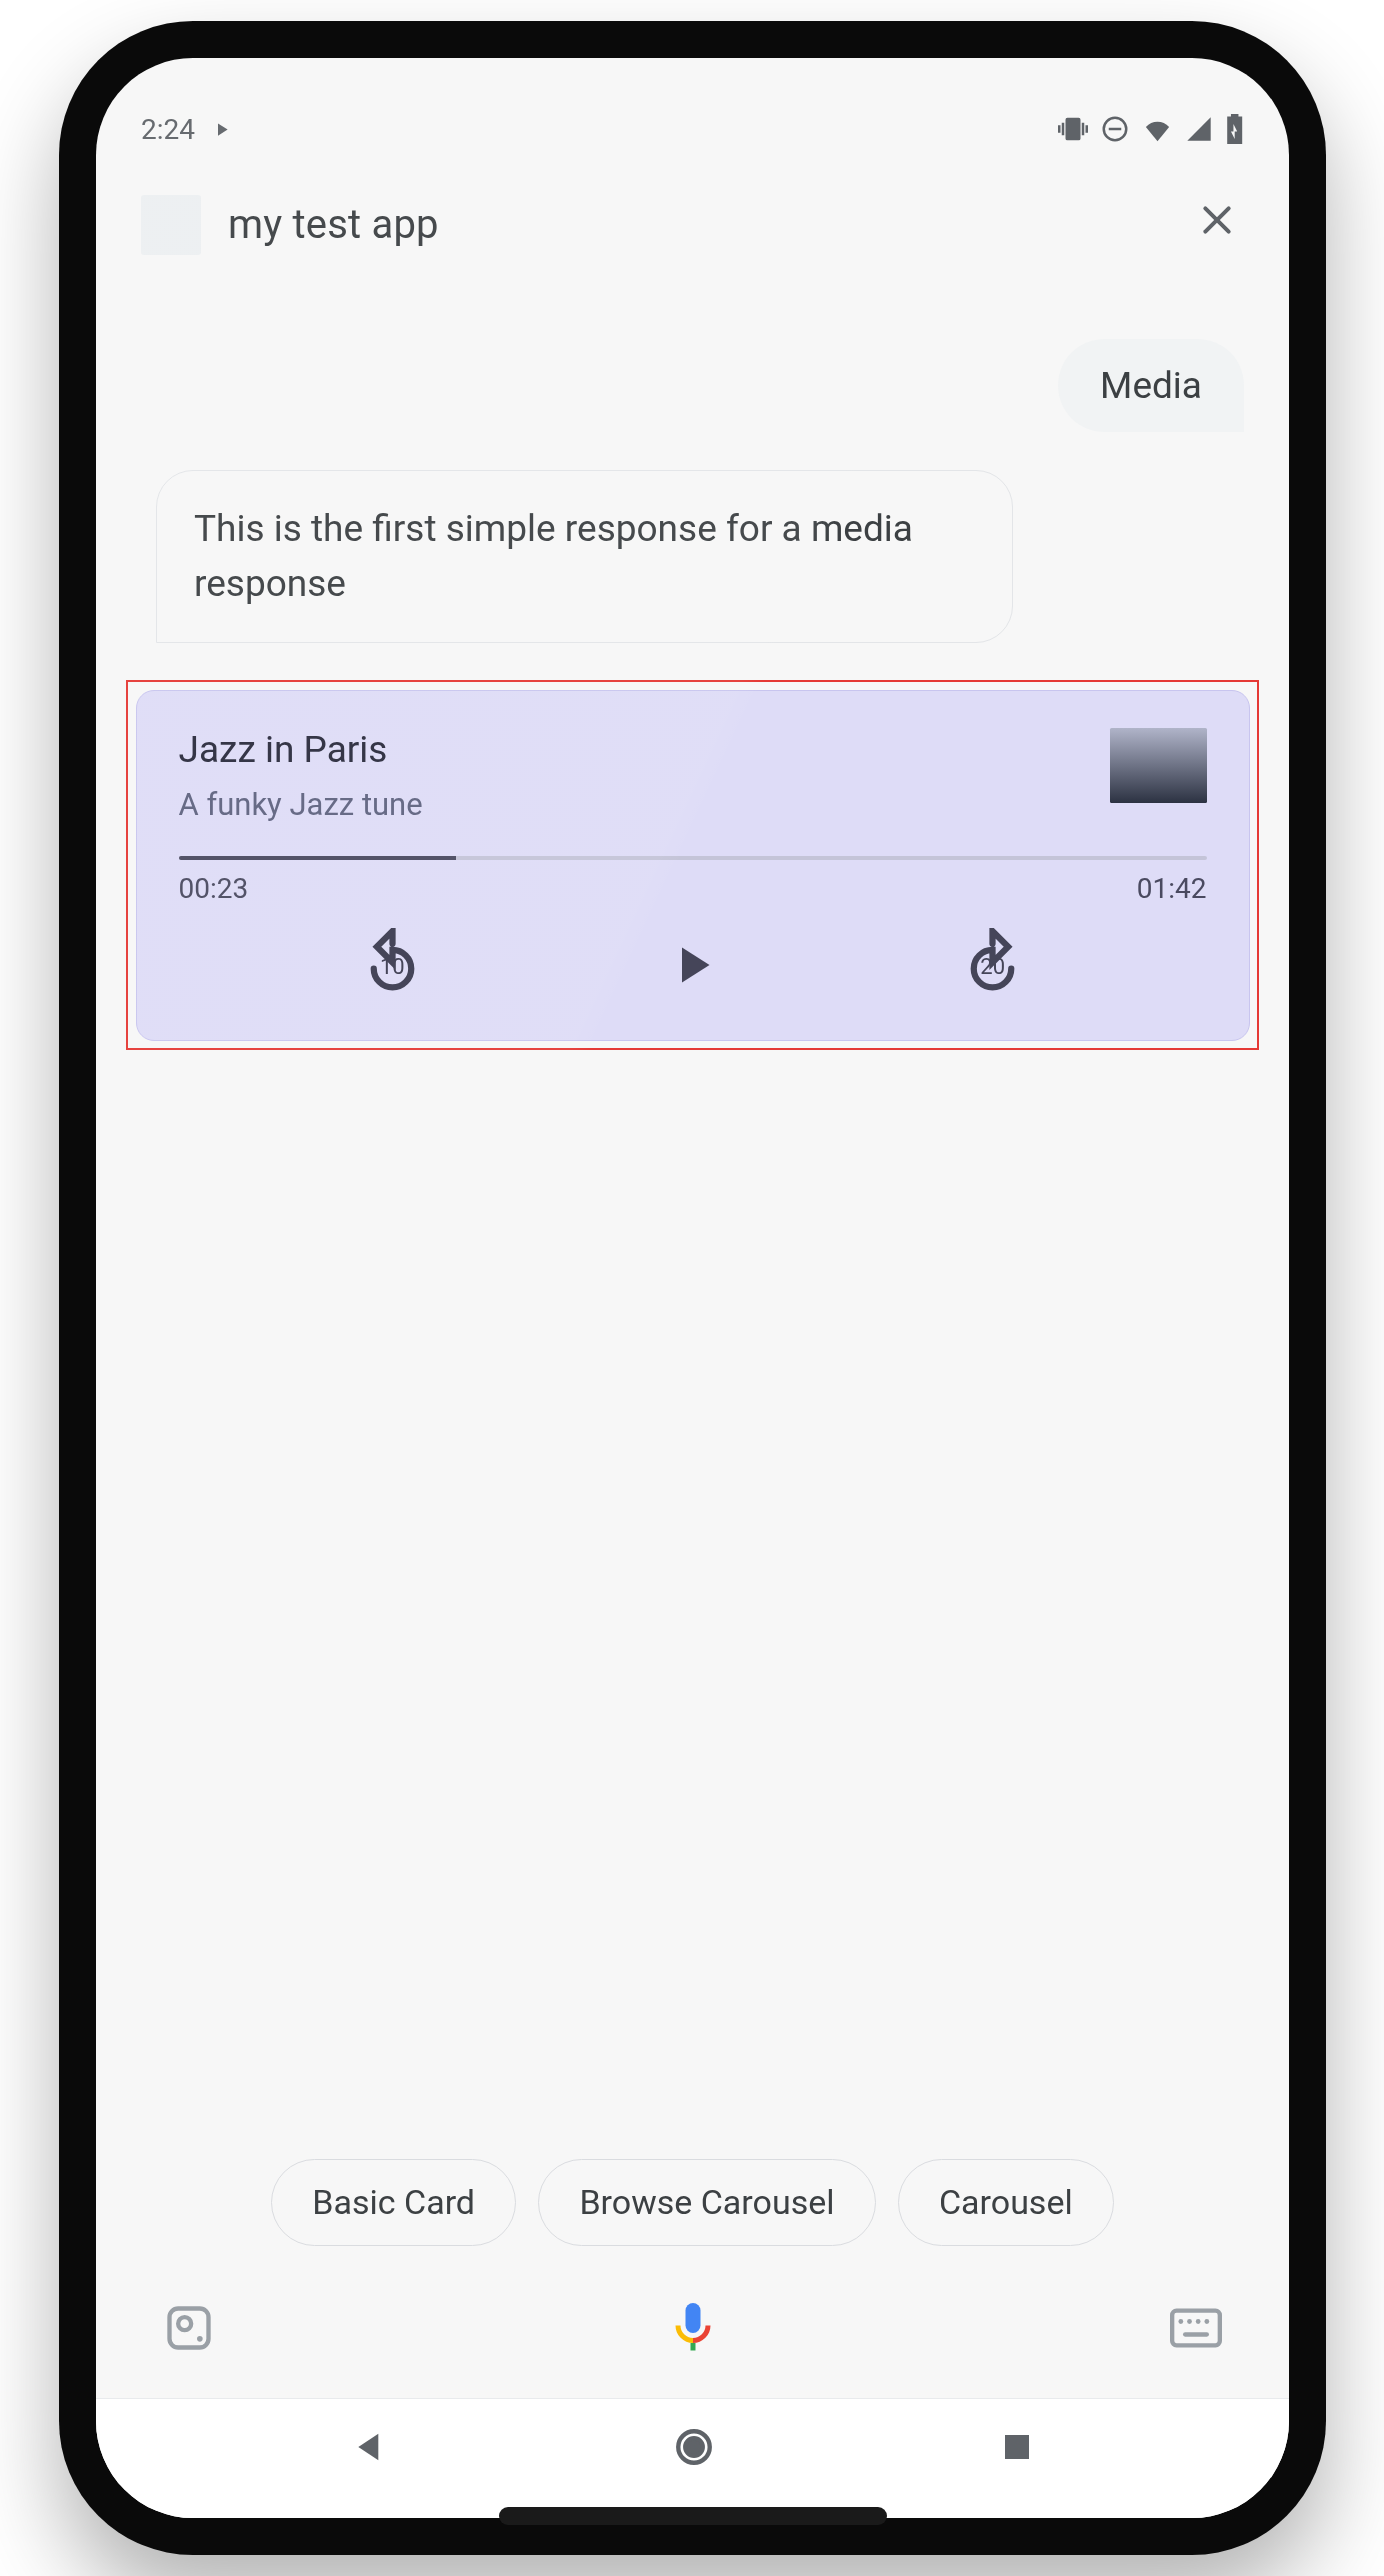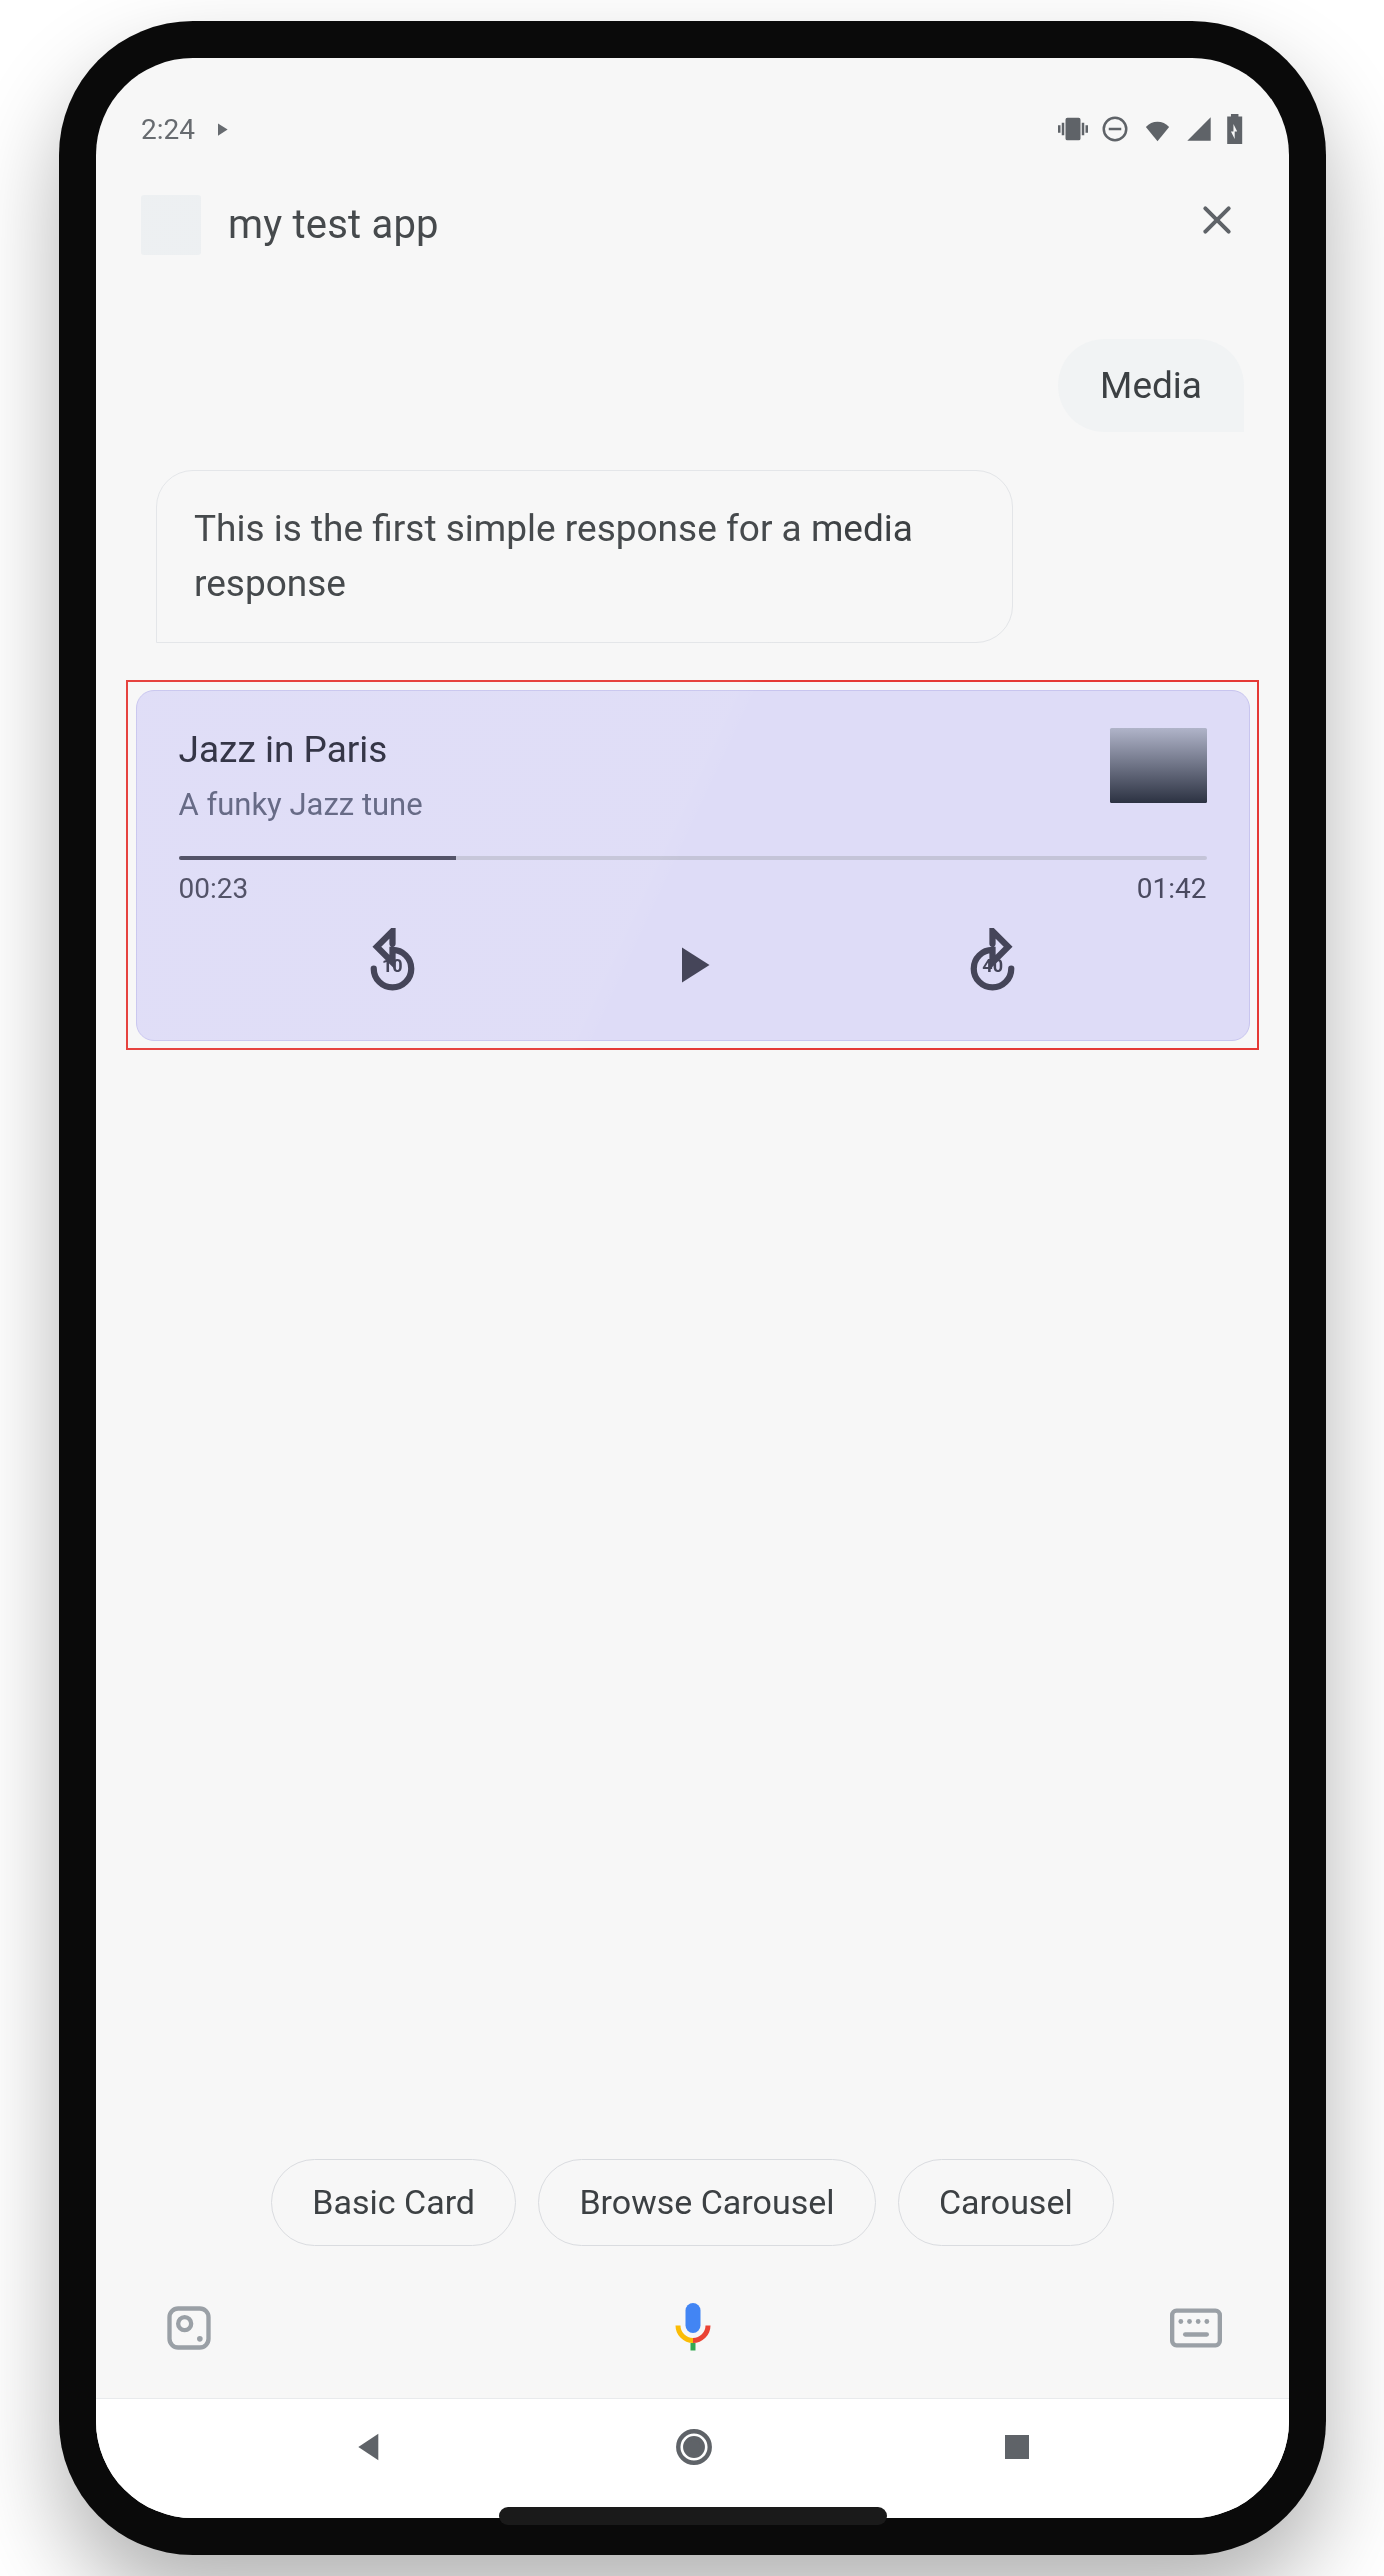--- a/index.html
+++ b/index.html
@@ -184,22 +184,22 @@
     align-items:center;
     margin-top:22.4px;
     padding: 0 60px;
   }
   .ctrl-btn{ color:#454559; position:relative; }
   .ctrl-btn svg{ display:block; }
   .ctrl-num{
     position:absolute;
     top:50%; left:50%;
     transform:translate(-50%,-46%);
-    font-size:18px;
-    font-weight:700;
+    font-size:22px;
+    font-weight:400;
     color:#454559;
   }
   
   .filler{ flex:1; }
   
   .chips-row{
     display:flex;
     gap:22.4px;
     padding: 22.4px 45px;
     justify-content:center;
@@ -324,21 +324,21 @@
           </div>
           <div class="ctrl-btn">
             <svg width="60" height="60" viewBox="0 0 24 24" fill="#454559">
                 <path d="M8 5v14l11-7z"></path>
               </svg>
           </div>
           <div class="ctrl-btn">
             <svg width="75" height="75" viewBox="0 0 24 24" fill="none" stroke="#454559" stroke-width="2">
               <path d="M12 5V1l5 5-5 5V7c-3.3 0-6 2.7-6 6s2.7 6 6 6 6-2.7 6-6" stroke-linecap="round" fill="none"></path>
             </svg>
-            <span class="ctrl-num">40</span>
+            <span class="ctrl-num">20</span>
           </div>
         </div>
       </div>
     </div>
 
     <div class="filler"></div>
 
     <div class="chips-row">
       <div class="chip">Basic Card</div>
       <div class="chip">Browse Carousel</div>

